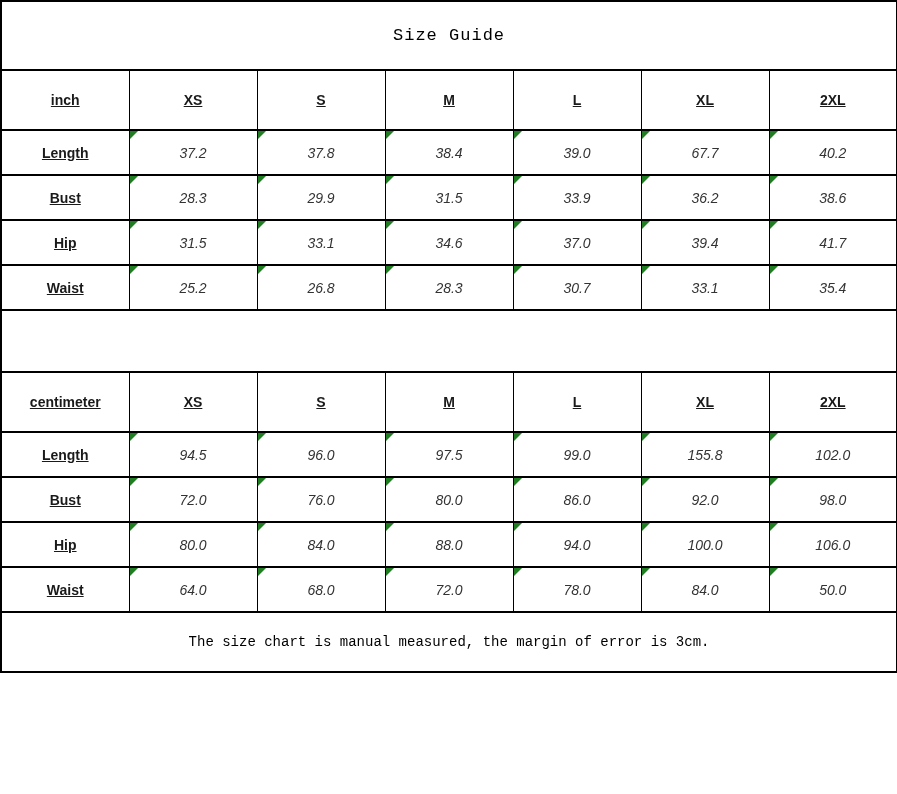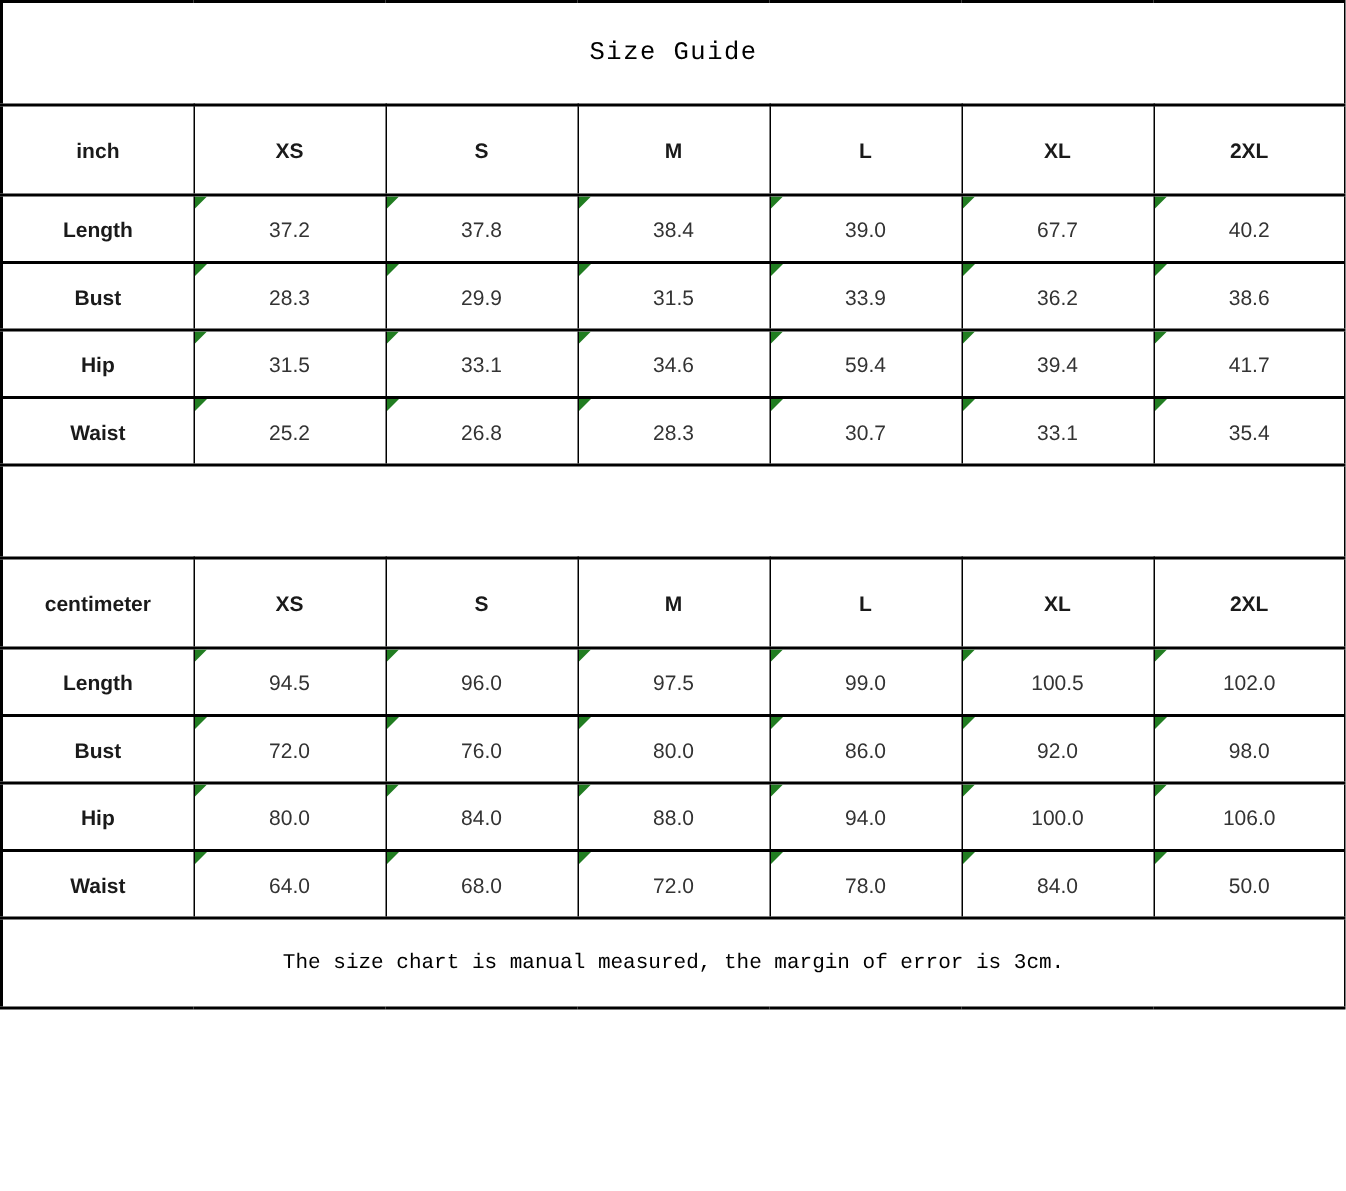--- a/index.html
+++ b/index.html
@@ -41,25 +41,27 @@
     font-family: "Liberation Mono", "DejaVu Sans Mono", monospace;
     font-size: 17px;
     font-weight: normal;
     color: #000;
     letter-spacing: 1px;
   }
   .unit-cell, .size-head, .row-label {
     font-weight: bold;
     font-size: 14px;
     color: #1a1a1a;
+    text-decoration: underline;
   }
   td.val {
     position: relative;
     font-size: 14px;
     color: #333333;
+    font-style: italic;
   }
   .mk {
     position: absolute;
     top: 0;
     left: 0;
     width: 0;
     height: 0;
     border-top: 8px solid var(--marker-green, #217d21);
     border-right: 8px solid transparent;
     display: block;
@@ -120,21 +122,21 @@
     <td class="val"><i class="mk"></i><span>33.9</span></td>
     <td class="val"><i class="mk"></i><span>36.2</span></td>
     <td class="val"><i class="mk"></i><span>38.6</span></td>
   </tr>
 
   <tr class="data-row">
     <th class="row-label">Hip</th>
     <td class="val"><i class="mk"></i><span>31.5</span></td>
     <td class="val"><i class="mk"></i><span>33.1</span></td>
     <td class="val"><i class="mk"></i><span>34.6</span></td>
-    <td class="val"><i class="mk"></i><span>59.4</span></td>
+    <td class="val"><i class="mk"></i><span>37.0</span></td>
     <td class="val"><i class="mk"></i><span>39.4</span></td>
     <td class="val"><i class="mk"></i><span>41.7</span></td>
   </tr>
 
   <tr class="data-row">
     <th class="row-label">Waist</th>
     <td class="val"><i class="mk"></i><span>25.2</span></td>
     <td class="val"><i class="mk"></i><span>26.8</span></td>
     <td class="val"><i class="mk"></i><span>28.3</span></td>
     <td class="val"><i class="mk"></i><span>30.7</span></td>
@@ -155,21 +157,21 @@
     <th class="size-head">XL</th>
     <th class="size-head">2XL</th>
   </tr>
 
   <tr class="data-row">
     <th class="row-label">Length</th>
     <td class="val"><i class="mk"></i><span>94.5</span></td>
     <td class="val"><i class="mk"></i><span>96.0</span></td>
     <td class="val"><i class="mk"></i><span>97.5</span></td>
     <td class="val"><i class="mk"></i><span>99.0</span></td>
-    <td class="val"><i class="mk"></i><span>100.5</span></td>
+    <td class="val"><i class="mk"></i><span>155.8</span></td>
     <td class="val"><i class="mk"></i><span>102.0</span></td>
   </tr>
 
   <tr class="data-row">
     <th class="row-label">Bust</th>
     <td class="val"><i class="mk"></i><span>72.0</span></td>
     <td class="val"><i class="mk"></i><span>76.0</span></td>
     <td class="val"><i class="mk"></i><span>80.0</span></td>
     <td class="val"><i class="mk"></i><span>86.0</span></td>
     <td class="val"><i class="mk"></i><span>92.0</span></td>

